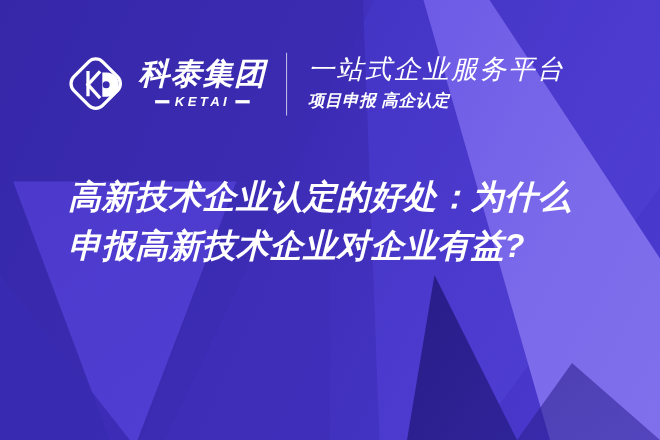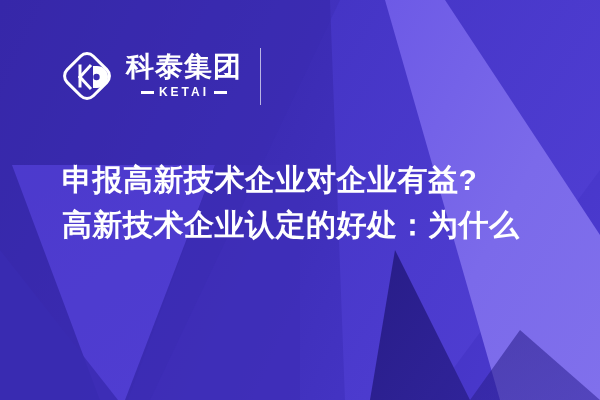--- a/index.html
+++ b/index.html
@@ -9,20 +9,21 @@
   }
   * { box-sizing: border-box; }
 
   #banner {
     position: relative;
     width: 600px;
     height: 400px;
     overflow: hidden;
     font-family: "Liberation Sans", "DejaVu Sans", sans-serif;
     background: #a16207;
+    font-style: italic;
   }
 
   
   .bg-layer {
     position: absolute;
     inset: 0;
     pointer-events: none;
   }
   .bg-base {
     background: linear-gradient(115deg, #3526a6 0%, #3c2cb4 42%, #4434c4 70%, #4d3bd2 100%);
@@ -209,21 +210,25 @@
         <span class="logo-en-row">
           <i class="logo-dash"></i>
           <span class="logo-en">KETAI</span>
           <i class="logo-dash"></i>
         </span>
       </span>
     </div>
 
     <div class="divider"></div>
 
+    <div class="tagline-block">
+      <span class="tagline-main">一站式企业服务平台</span>
+      <span class="tagline-sub">项目申报 高企认定</span>
+    </div>
 
   </div>
 
   <div class="headline">
+    <div class="headline-line">高新技术企业认定的好处：为什么</div>
     <div class="headline-line">申报高新技术企业对企业有益?</div>
-    <div class="headline-line">高新技术企业认定的好处：为什么</div>
   </div>
 
 </div>
 
 </body></html>

